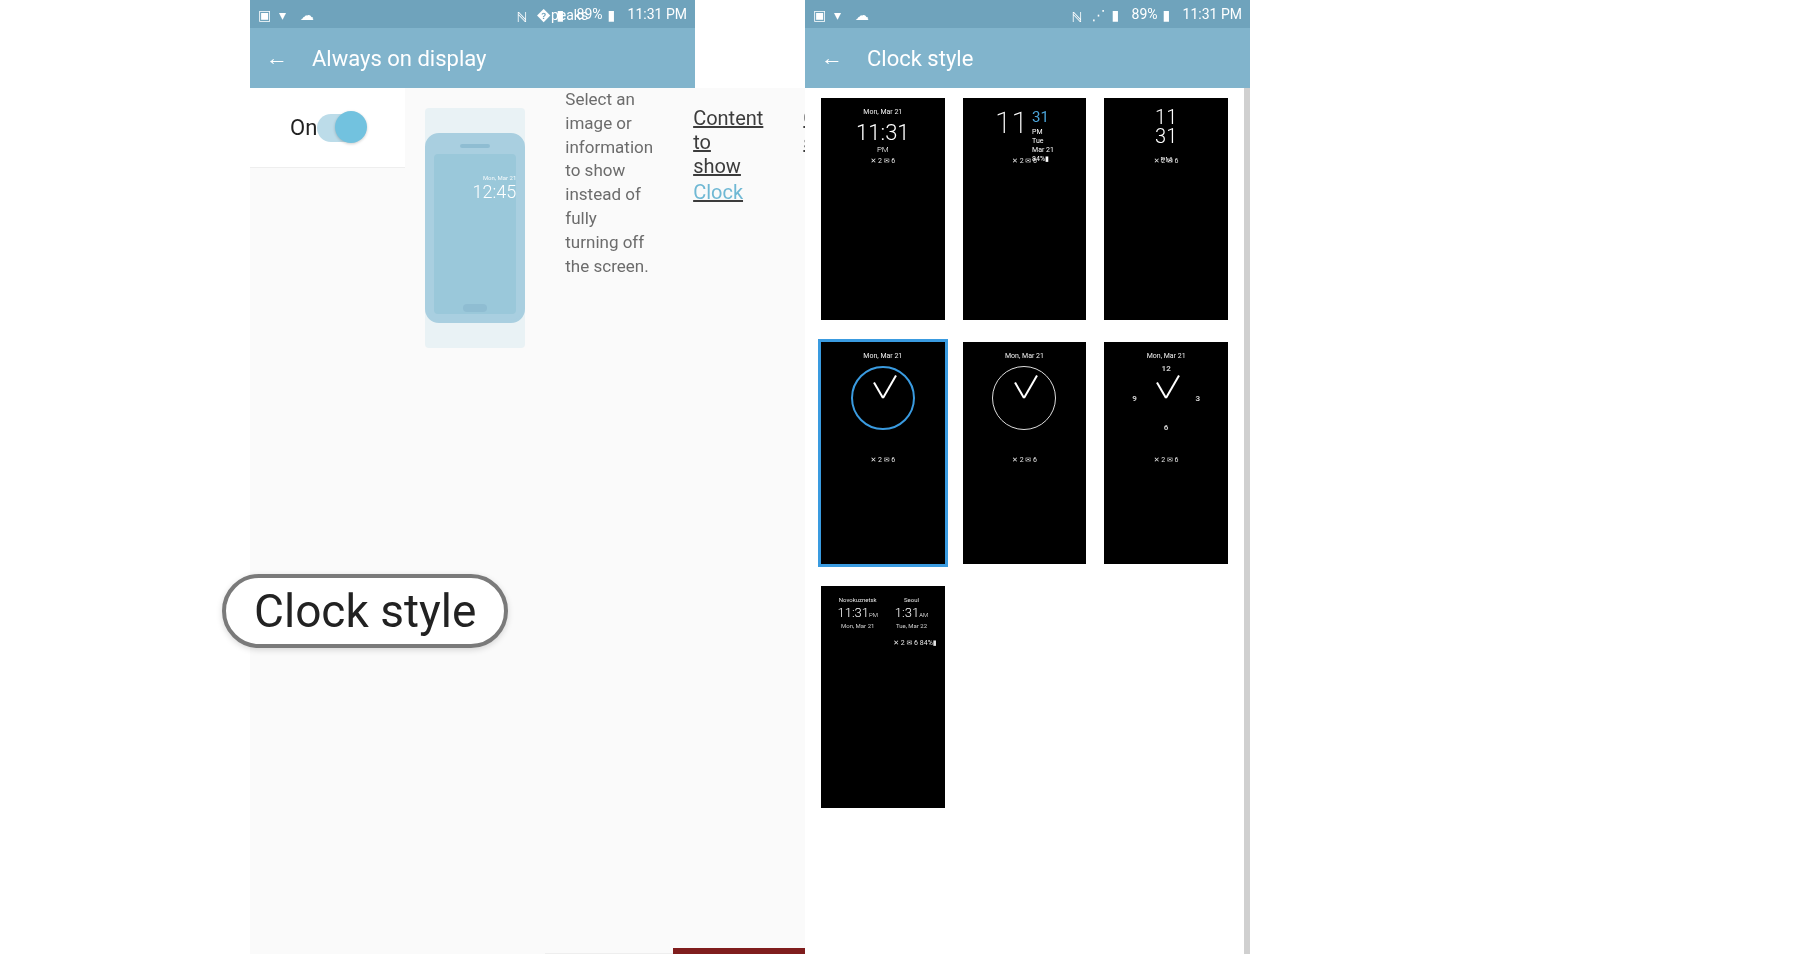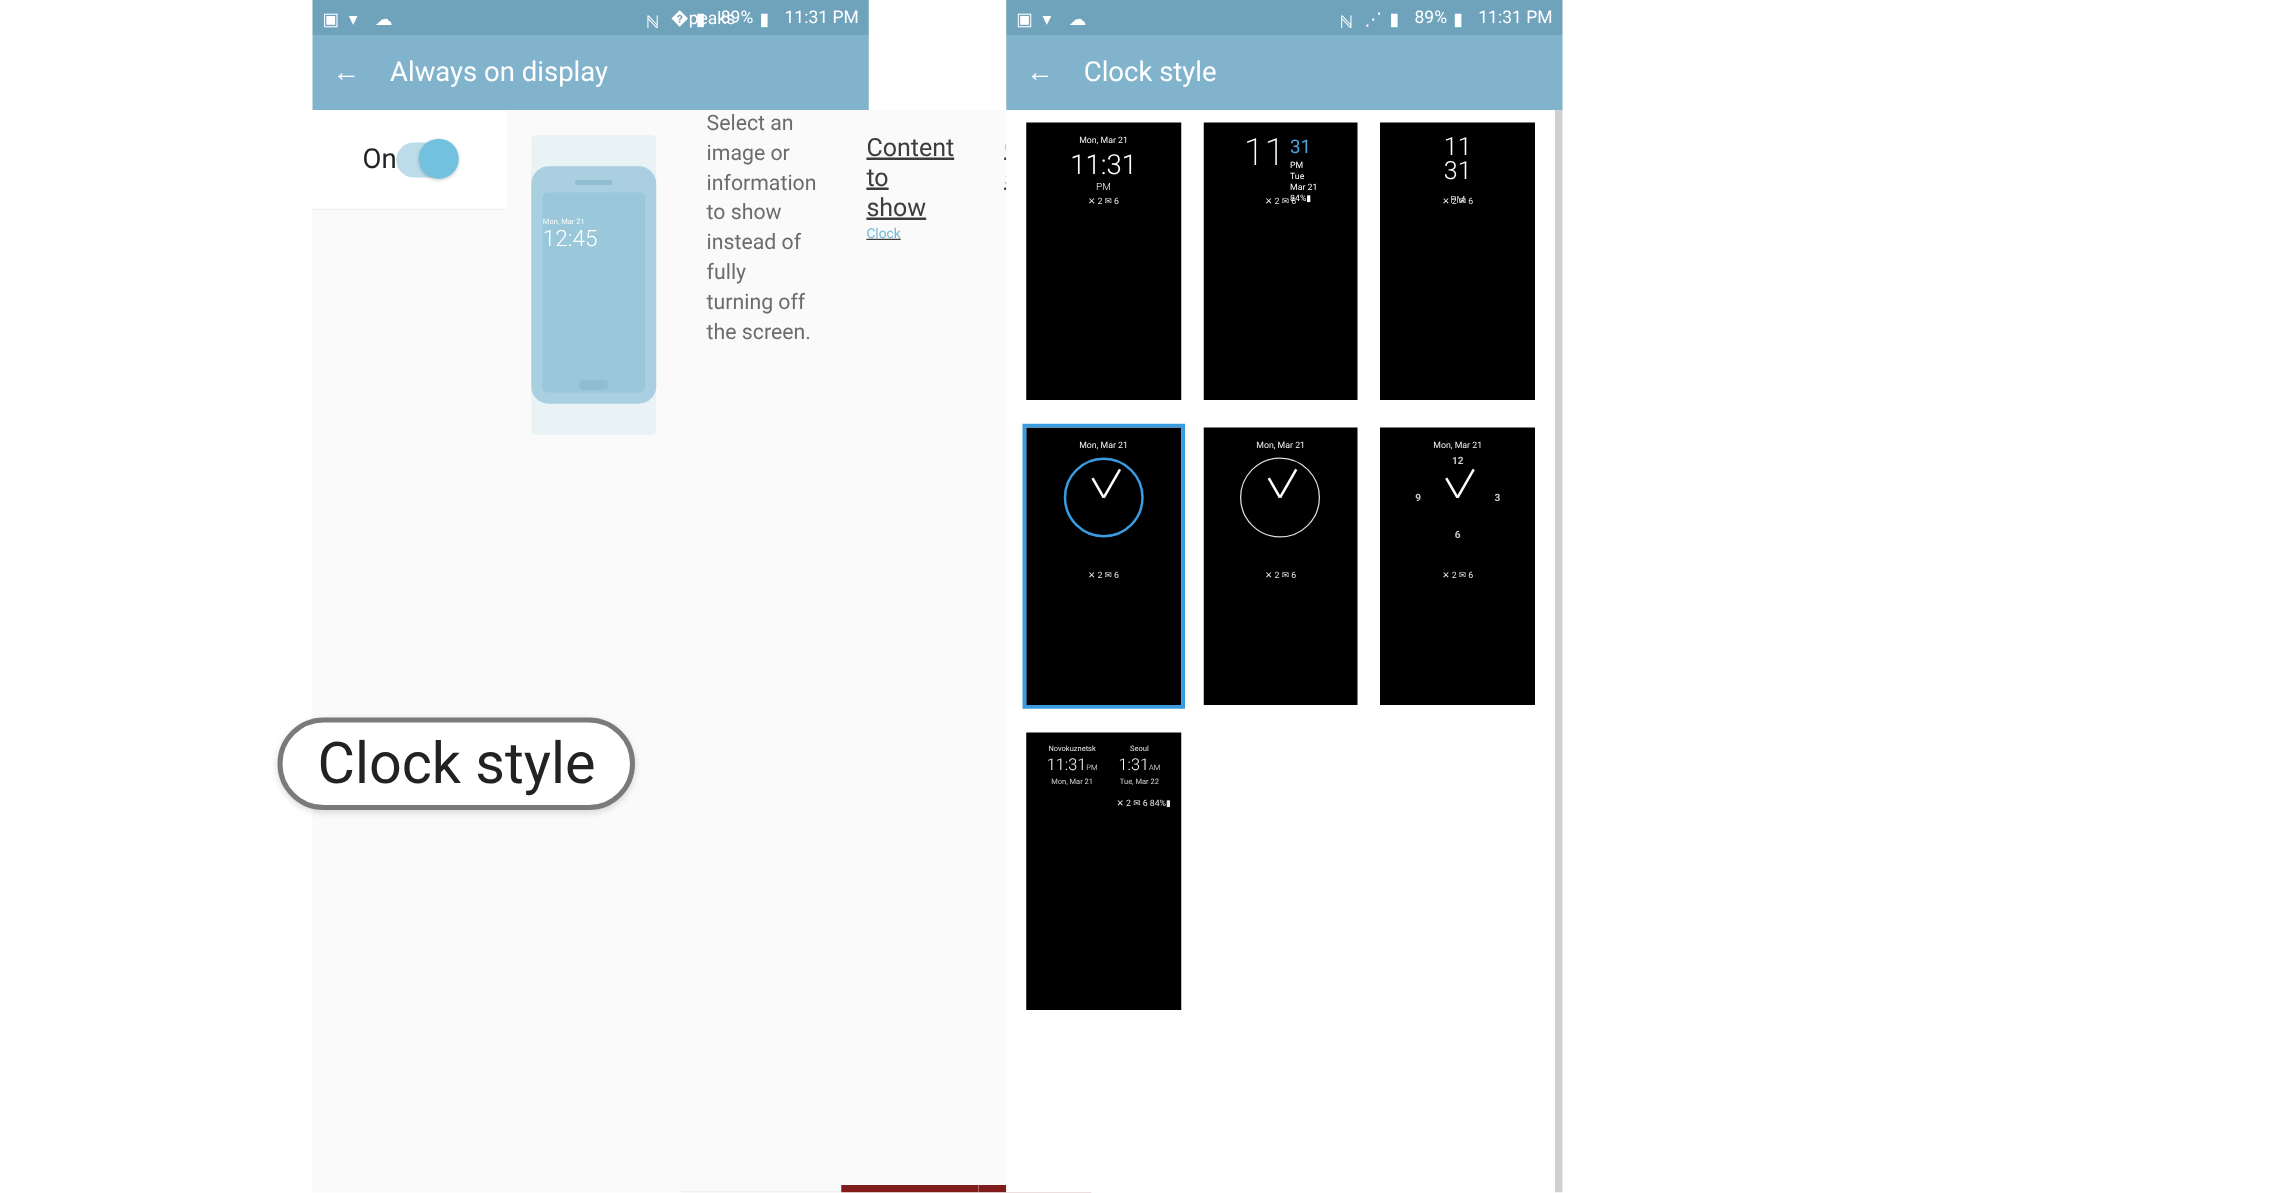--- a/index.html
+++ b/index.html
@@ -68,31 +68,31 @@
   }
   .mini-phone::before {
     content:""; width:30px; height:4px; border-radius:2px;
     background:#8fbdd2; display:block; margin-top:8px;
   }
   .mini-phone::after {
     content:""; position:absolute; bottom:8px; left:50%; transform:translateX(-50%);
     width:24px; height:8px; border-radius:4px; background:#8fbdd2;
   }
   .mini-screen { flex:1; margin:6px; width:calc(100% - 12px); border-radius:4px; background:#9ac8da; 
-    display:flex; flex-direction:column; align-items:flex-start; padding-top:20px; color:#fff;}
+    display:flex; flex-direction:column; align-items:flex-end; padding-top:20px; color:#fff;}
   .mini-date { font-size:6px; opacity:0.9; }
   .mini-time { font-size:18px; font-weight:300; }
   .desc { padding:0 20px 20px; font-size:17px; color:#6c6c6c; line-height:1.4;
     border-bottom:1px solid #eee; }
   .menu-item {
     padding:18px 20px; font-size:20px; color:#3c3c3c;
     border-bottom:6px solid #7f1d1d; background:#fafafa;text-decoration:underline;
   }
   .menu-item .sub {
-    display:block; font-size:11px; color:#6fb8d4; margin-top:2px;
+    display:block; font-size:20px; color:#6fb8d4; margin-top:2px;
   }
 
   .callout {
     position:absolute; left:-28px; top:574px;
     background:#fff; border:4px solid #7a7a7a; border-radius:44px;
     padding:6px 28px; font-size:46px; font-weight:400; color:#222;
     box-shadow:0 2px 6px rgba(0,0,0,0.15);
   }
 
   

